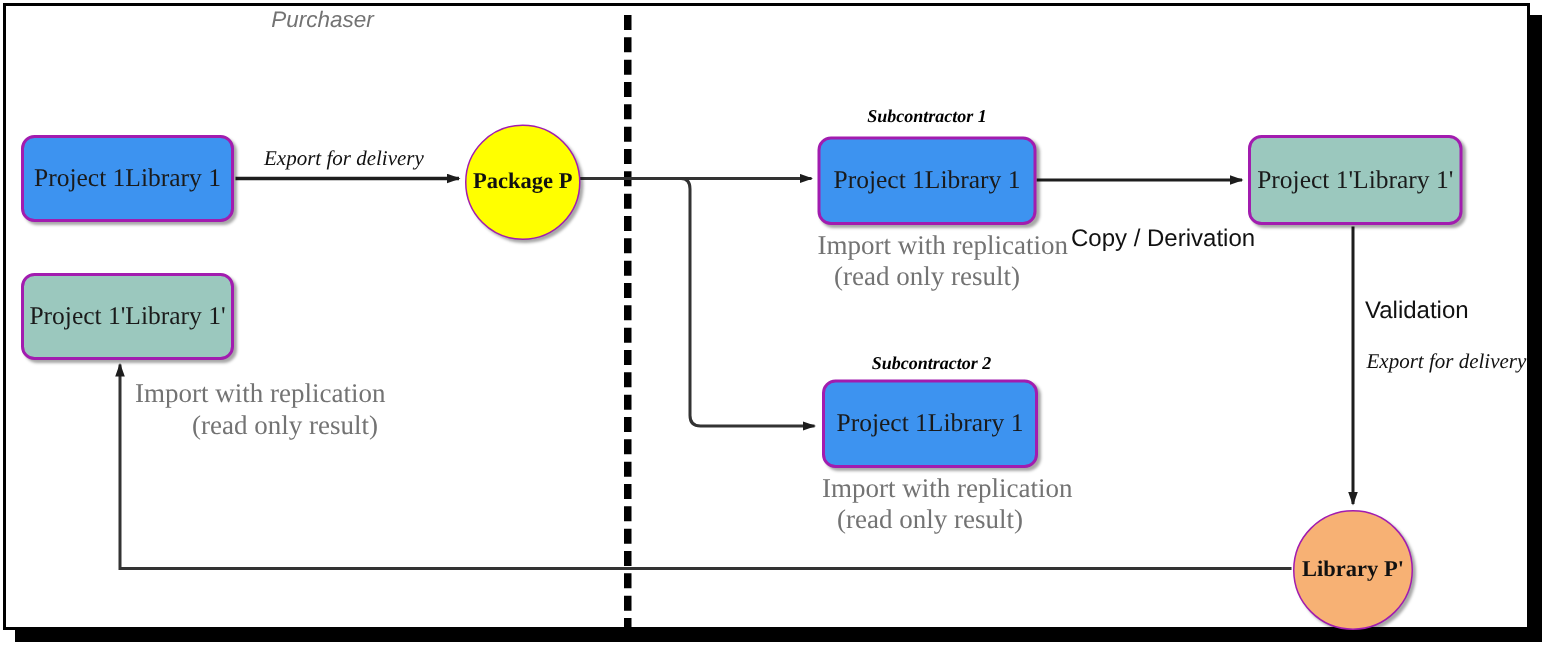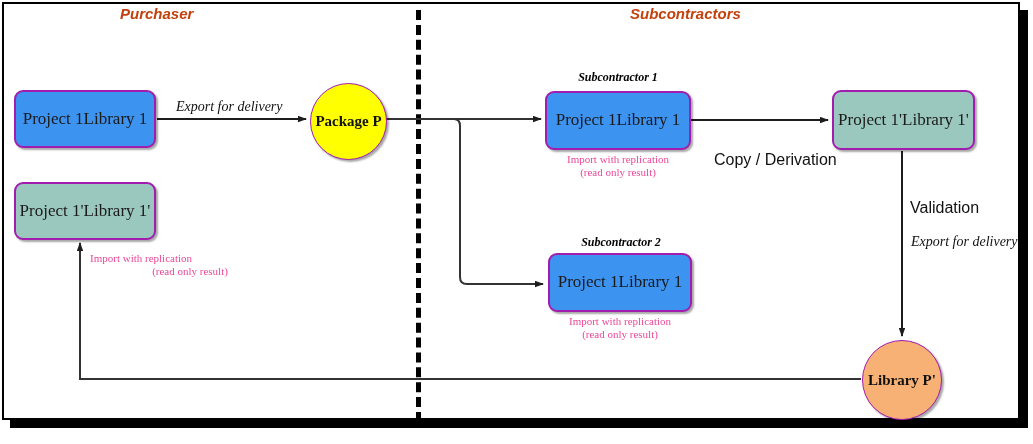--- a/index.html
+++ b/index.html
@@ -32,24 +32,25 @@
     height: 418px;
     background: #ffffff;
     border: 2px solid #000000;
     box-sizing: border-box;
   }
 
   .zone-title {
     position: absolute;
     font-family: "Liberation Sans", "DejaVu Sans", sans-serif;
     font-style: italic;
-    font-weight: bold;
+    font-weight: normal;
     font-size: 15px;
-    color: #c2410c;
-    white-space: nowrap;
+    color: #737373;
+    white-space: nowrap;
+    text-align: center;
   }
 
   .divider {
     position: absolute;
     width: 0;
     border-left: 5px dashed #000000;
   }
 
   .node {
     position: absolute;
@@ -75,23 +76,23 @@
     justify-content: center;
     font-weight: bold;
     font-size: 15px;
     color: #111111;
     box-shadow: 2px 2px 2px rgba(0,0,0,0.35);
     white-space: nowrap;
   }
 
   .caption {
     position: absolute;
-    font-size: 11px;
+    font-size: 18px;
     line-height: 1.18;
-    color: #ec4899;
+    color: #737373;
     text-align: center;
     white-space: nowrap;
   }
   .caption .c2 { display: block; }
 
   .node-title {
     position: absolute;
     font-family: Liberation Serif, serif;
     font-style: italic;
     font-weight: bold;
@@ -130,21 +131,20 @@
 <body>
 
 <div id="canvas">
 
   <div id="frame-shadow"></div>
   <div id="frame"></div>
 
   <div class="divider" style="left:416px; top:10px; height:412px;"></div>
 
   <div class="zone-title" style="left:120px; top:5px; width:190px;">Purchaser</div>
-  <div class="zone-title" style="left:630px; top:5px; width:300px;">Subcontractors</div>
 
   <svg id="wires">
     <defs>
       <marker id="arrow" markerWidth="9" markerHeight="9" refX="8" refY="3.2" orient="auto" markerUnits="userSpaceOnUse">
         <path d="M0,0 L9,3.2 L0,6.4 z" fill="#1d1d1d"></path>
       </marker>
     </defs>
 
     <path d="M157,119 L306,119" stroke="#1d1d1d" stroke-width="2.2" fill="none" marker-end="url(#arrow)"></path>
 

